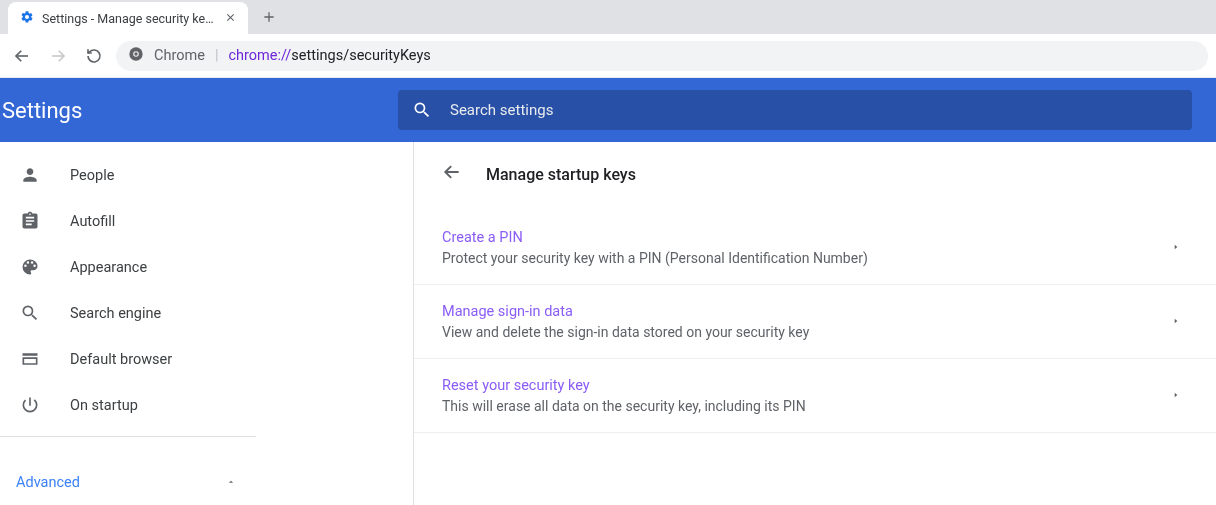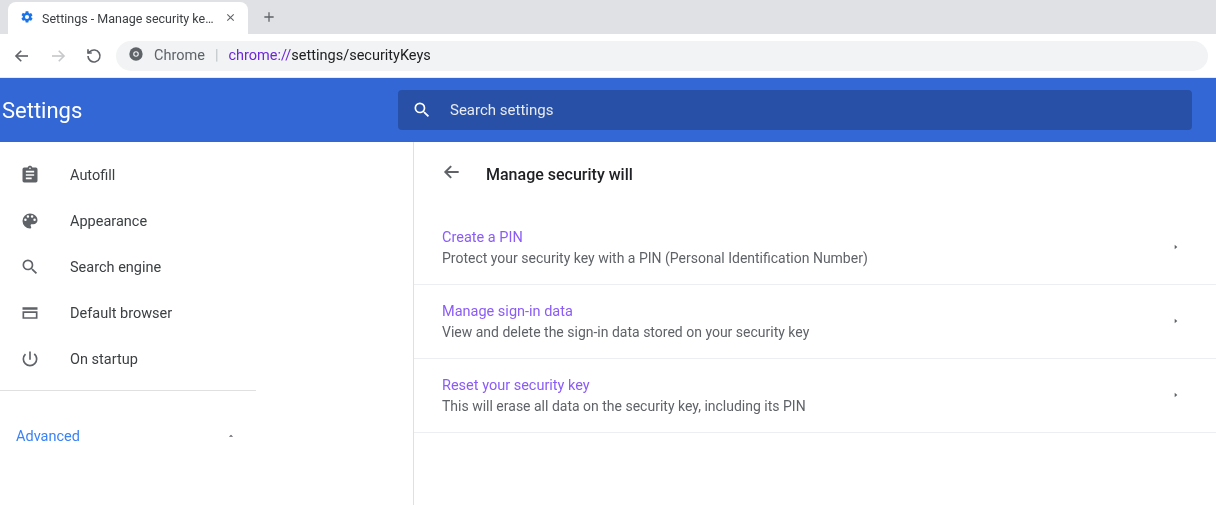--- a/index.html
+++ b/index.html
@@ -122,20 +122,26 @@
         </svg>
       <input type="text" placeholder="Search settings" style="">
     </div>
   </div>
 </div>
 
 <div class="cols">
   <div class="sidebar">
     <div class="side-item">
       <svg viewBox="0 0 24 24">
+          <path d="M12 12c2.21 0 4-1.79 4-4s-1.79-4-4-4-4 1.79-4 4 1.79 4 4 4zm0 2c-2.67 0-8 1.34-8 4v2h16v-2c0-2.66-5.33-4-8-4z"></path>
+        </svg>
+      <span>People</span>
+    </div>
+    <div class="side-item">
+      <svg viewBox="0 0 24 24">
           <path d="M19 3h-4.18C14.4 1.84 13.3 1 12 1s-2.4.84-2.82 2H5a2 2 0 0 0-2 2v14a2 2 0 0 0 2 2h14a2 2 0 0 0 2-2V5a2 2 0 0 0-2-2zm-7 0a1 1 0 1 1 0 2 1 1 0 0 1 0-2zm2 14H7v-2h7v2zm3-4H7v-2h10v2zm0-4H7V7h10v2z"></path>
         </svg>
       <span>Autofill</span>
     </div>
     <div class="side-item">
       <svg viewBox="0 0 24 24">
           <path d="M12 3a9 9 0 0 0 0 18c.83 0 1.5-.67 1.5-1.5 0-.39-.15-.74-.39-1.01-.23-.26-.38-.61-.38-.99 0-.83.67-1.5 1.5-1.5H16a5 5 0 0 0 5-5c0-4.42-4.03-8-9-8zM6.5 12a1.5 1.5 0 1 1 0-3 1.5 1.5 0 0 1 0 3zm3-4a1.5 1.5 0 1 1 0-3 1.5 1.5 0 0 1 0 3zm5 0a1.5 1.5 0 1 1 0-3 1.5 1.5 0 0 1 0 3zm3 4a1.5 1.5 0 1 1 0-3 1.5 1.5 0 0 1 0 3z"></path>
         </svg>
       <span>Appearance</span>
     </div>
@@ -170,21 +176,21 @@
   </div>
 
   <div class="content">
     <div class="page-head">
       <span class="back">
         <svg width="20" height="20" viewBox="0 0 24 24" fill="none" stroke="#5f6368" stroke-width="2.4">
             <path d="M20 12H5"></path>
             <path d="M11 5l-7 7 7 7"></path>
           </svg>
       </span>
-      <span class="title">Manage security will</span>
+      <span class="title">Manage startup keys</span>
     </div>
     <div class="rows">
       <div class="row">
         <div class="texts">
           <div class="t1">Create a PIN</div>
           <div class="t2">Protect your security key with a PIN (Personal Identification Number)</div>
         </div>
         <span class="chev">
           <svg width="8" height="12" viewBox="0 0 24 24" fill="#5f6368">
               <path d="M8 5l8 7-8 7z"></path>

